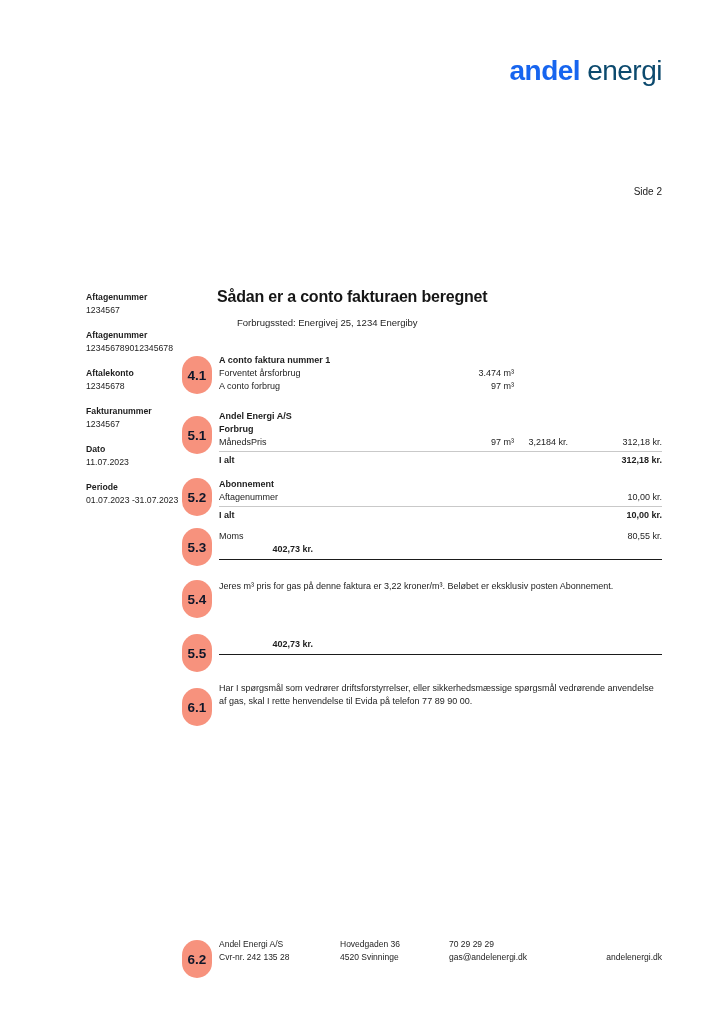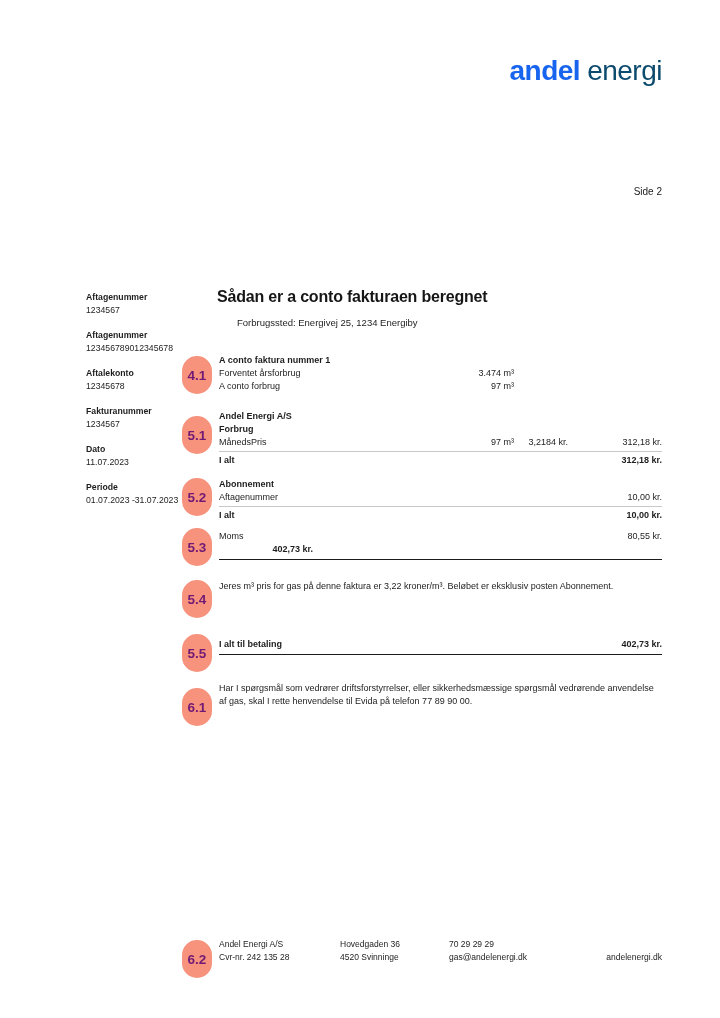--- a/index.html
+++ b/index.html
@@ -27,21 +27,21 @@
 
   
   .doc-title { position:absolute; left:217px; top:288px; width:460px; font-size:16px; font-weight:700; letter-spacing:-0.2px; color:#161616; }
   .doc-subtitle { position:absolute; left:217px; top:317px; width:460px; font-size:9.5px;padding-left:20px; }
 
   
   .section { position:absolute; left:182px; width:480px; display:flex; align-items:flex-start; }
   .badge {
     flex:none; width:30px; height:38px;
     display:flex; align-items:center; justify-content:center;
-    font-size:13.5px; font-weight:700; color:#701a75;
+    font-size:13.5px; font-weight:700; color:#0f172a;
     background:#F7927D;
     border-radius:15px;
   }
   .sec-content { flex:1; margin-left:7px; font-size:9px; line-height:13px; }
   .bold { font-weight:700; }
   .row { display:flex; }
   .row .lbl { flex:1; }
   .c-qty { width:75px; text-align:right; }
   .c-price { width:54px; text-align:right; }
   .c-amt { width:94px; text-align:right; }
@@ -175,21 +175,20 @@
     <div class="badge" style="background: rgb(247, 146, 125);">5.4</div>
     <div class="sec-content">
       <div class="para">Jeres m³ pris for gas på denne faktura er 3,22 kroner/m³. Beløbet er eksklusiv posten Abonnement.</div>
     </div>
   </div>
 
   <div class="section s55">
     <div class="badge" style="background: rgb(247, 146, 125);">5.5</div>
     <div class="sec-content">
       <div class="row bold dark-rule">
-        <span class="lbl">I alt til betaling</span>
         <span class="c-amt">402,73 kr.</span>
       </div>
     </div>
   </div>
 
   <div class="section s61">
     <div class="badge" style="background: rgb(247, 146, 125);">6.1</div>
     <div class="sec-content">
       <div class="para">Har I spørgsmål som vedrører driftsforstyrrelser, eller sikkerhedsmæssige spørgsmål vedrørende anvendelse af gas, skal I rette henvendelse til Evida på telefon 77 89 90 00.</div>
     </div>

